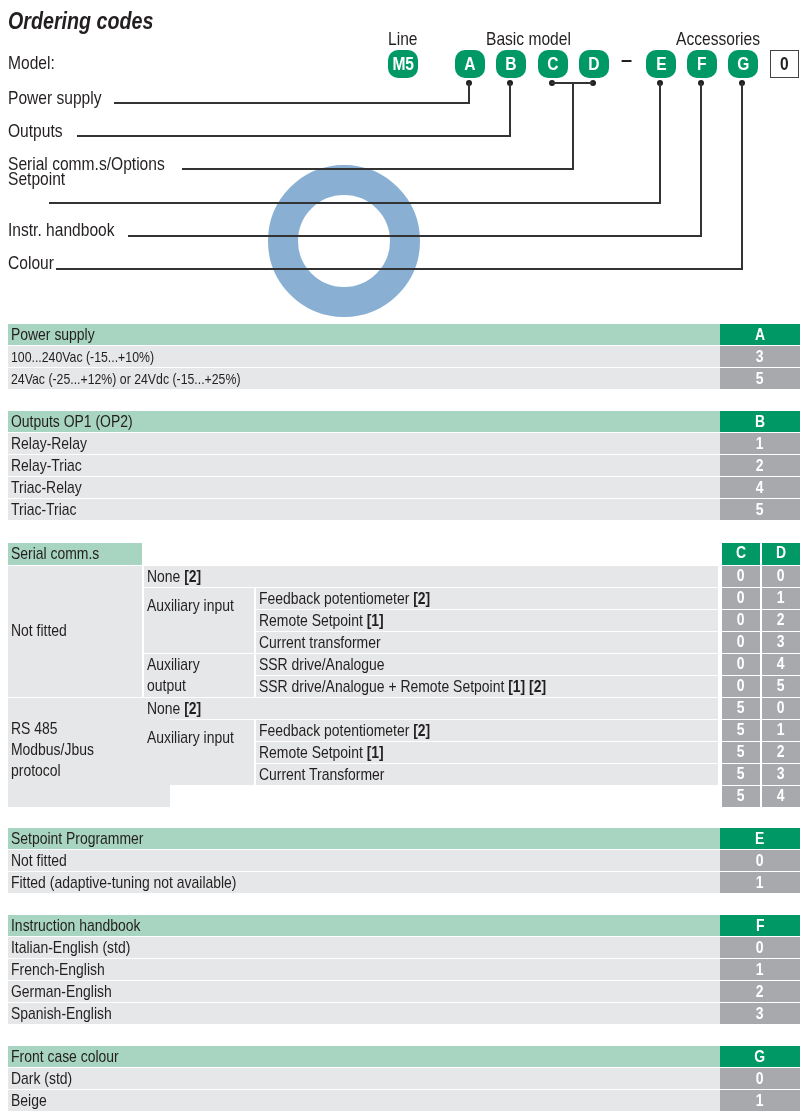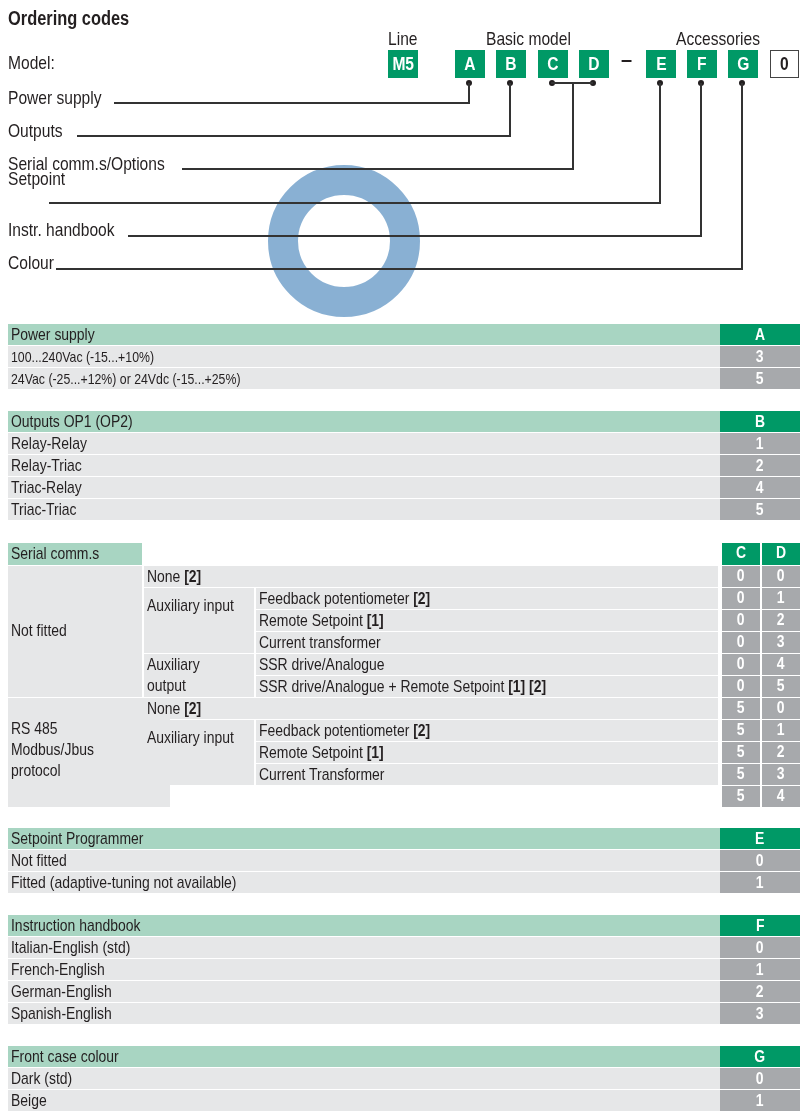--- a/index.html
+++ b/index.html
@@ -3,25 +3,25 @@
 <meta charset="utf-8">
 <style>
   * { box-sizing: border-box; margin: 0; padding: 0; }
   html, body { width: 808px; height: 1114px; background: #ffffff; overflow: hidden; }
   body { position: relative; font-family: "Liberation Sans", sans-serif; color: #231f20; }
 
   .cond { display: inline-block; transform: scaleX(0.82); transform-origin: left center; white-space: nowrap; }
 
   
   #diagram { position: absolute; left: 0; top: 0; width: 808px; height: 300px; }
-  .title { position: absolute; left: 8px; top: 7px; font-weight: bold; font-size: 20px; }
+  .title { position: absolute; left: 8px; top: 7px; font-weight: bold; font-size: 24px; font-style: italic; }
   .grp-label { position: absolute; top: 28px; font-size: 19px; }
   .model-label { position: absolute; left: 8px; top: 52px; font-size: 19px; }
   .code-box { position: absolute; top: 50px; height: 28px; background: #009966; color: #fff;
-              font-weight: bold; font-size: 19px; text-align: center; line-height: 28px; }
+              font-weight: bold; font-size: 19px; text-align: center; line-height: 28px; border-radius: 10px; }
   .code-box .cond { transform-origin: center center; }
   .zero-box { position: absolute; top: 50px; left: 770px; width: 29px; height: 28px; border: 1px solid #444;
               color: #231f20; font-weight: bold; font-size: 19px; text-align: center; line-height: 26px; background: #fff; }
   .dash { position: absolute; top: 48px; left: 621px; font-size: 20px; font-weight: bold; }
   .row-label { position: absolute; left: 8px; font-size: 19px; }
   .hline { position: absolute; height: 1.5px; background: #333; }
   .vline { position: absolute; width: 1.5px; background: #333; }
   .dot { position: absolute; width: 6px; height: 6px; border-radius: 50%; background: #231f20; }
 
   

